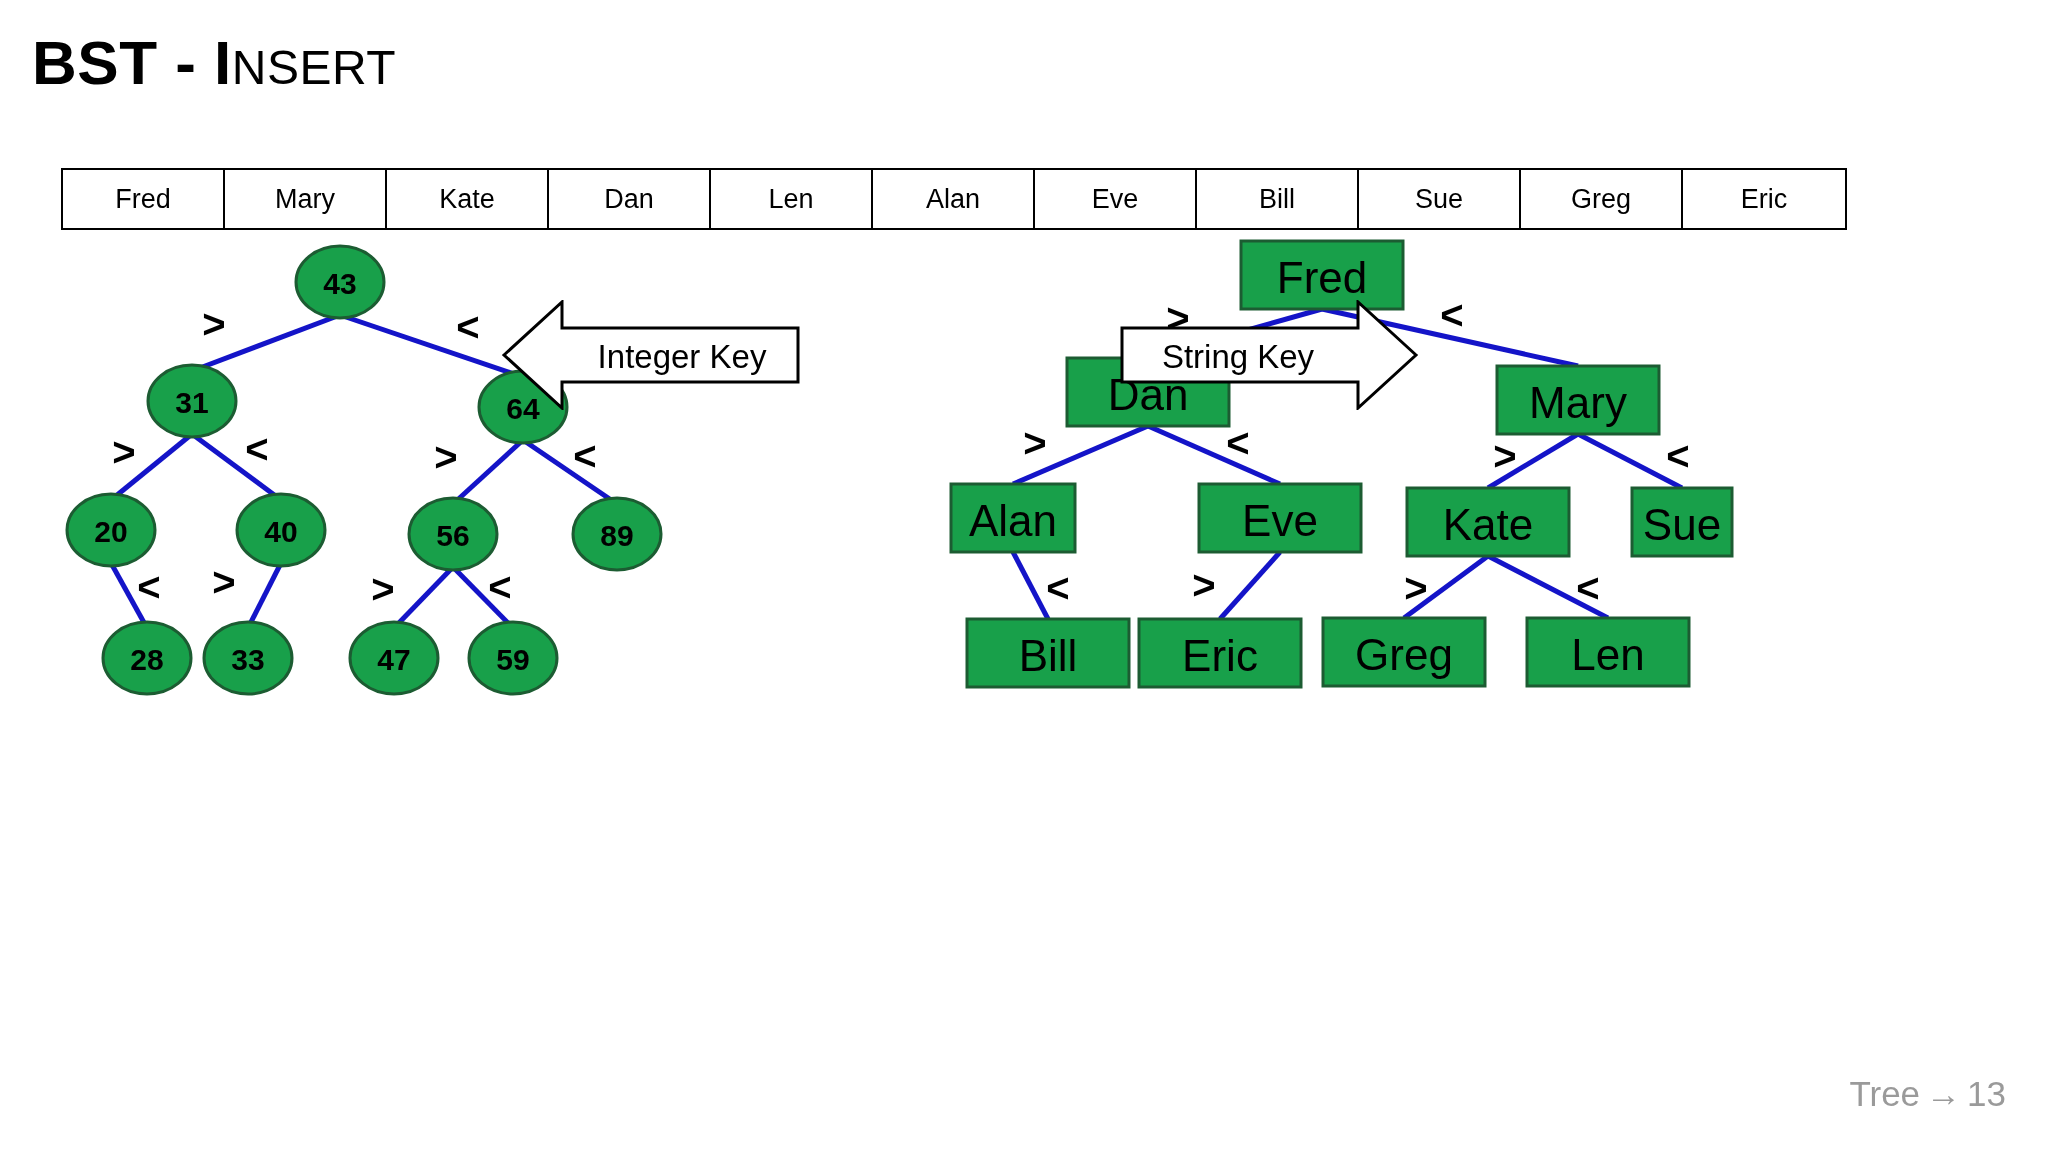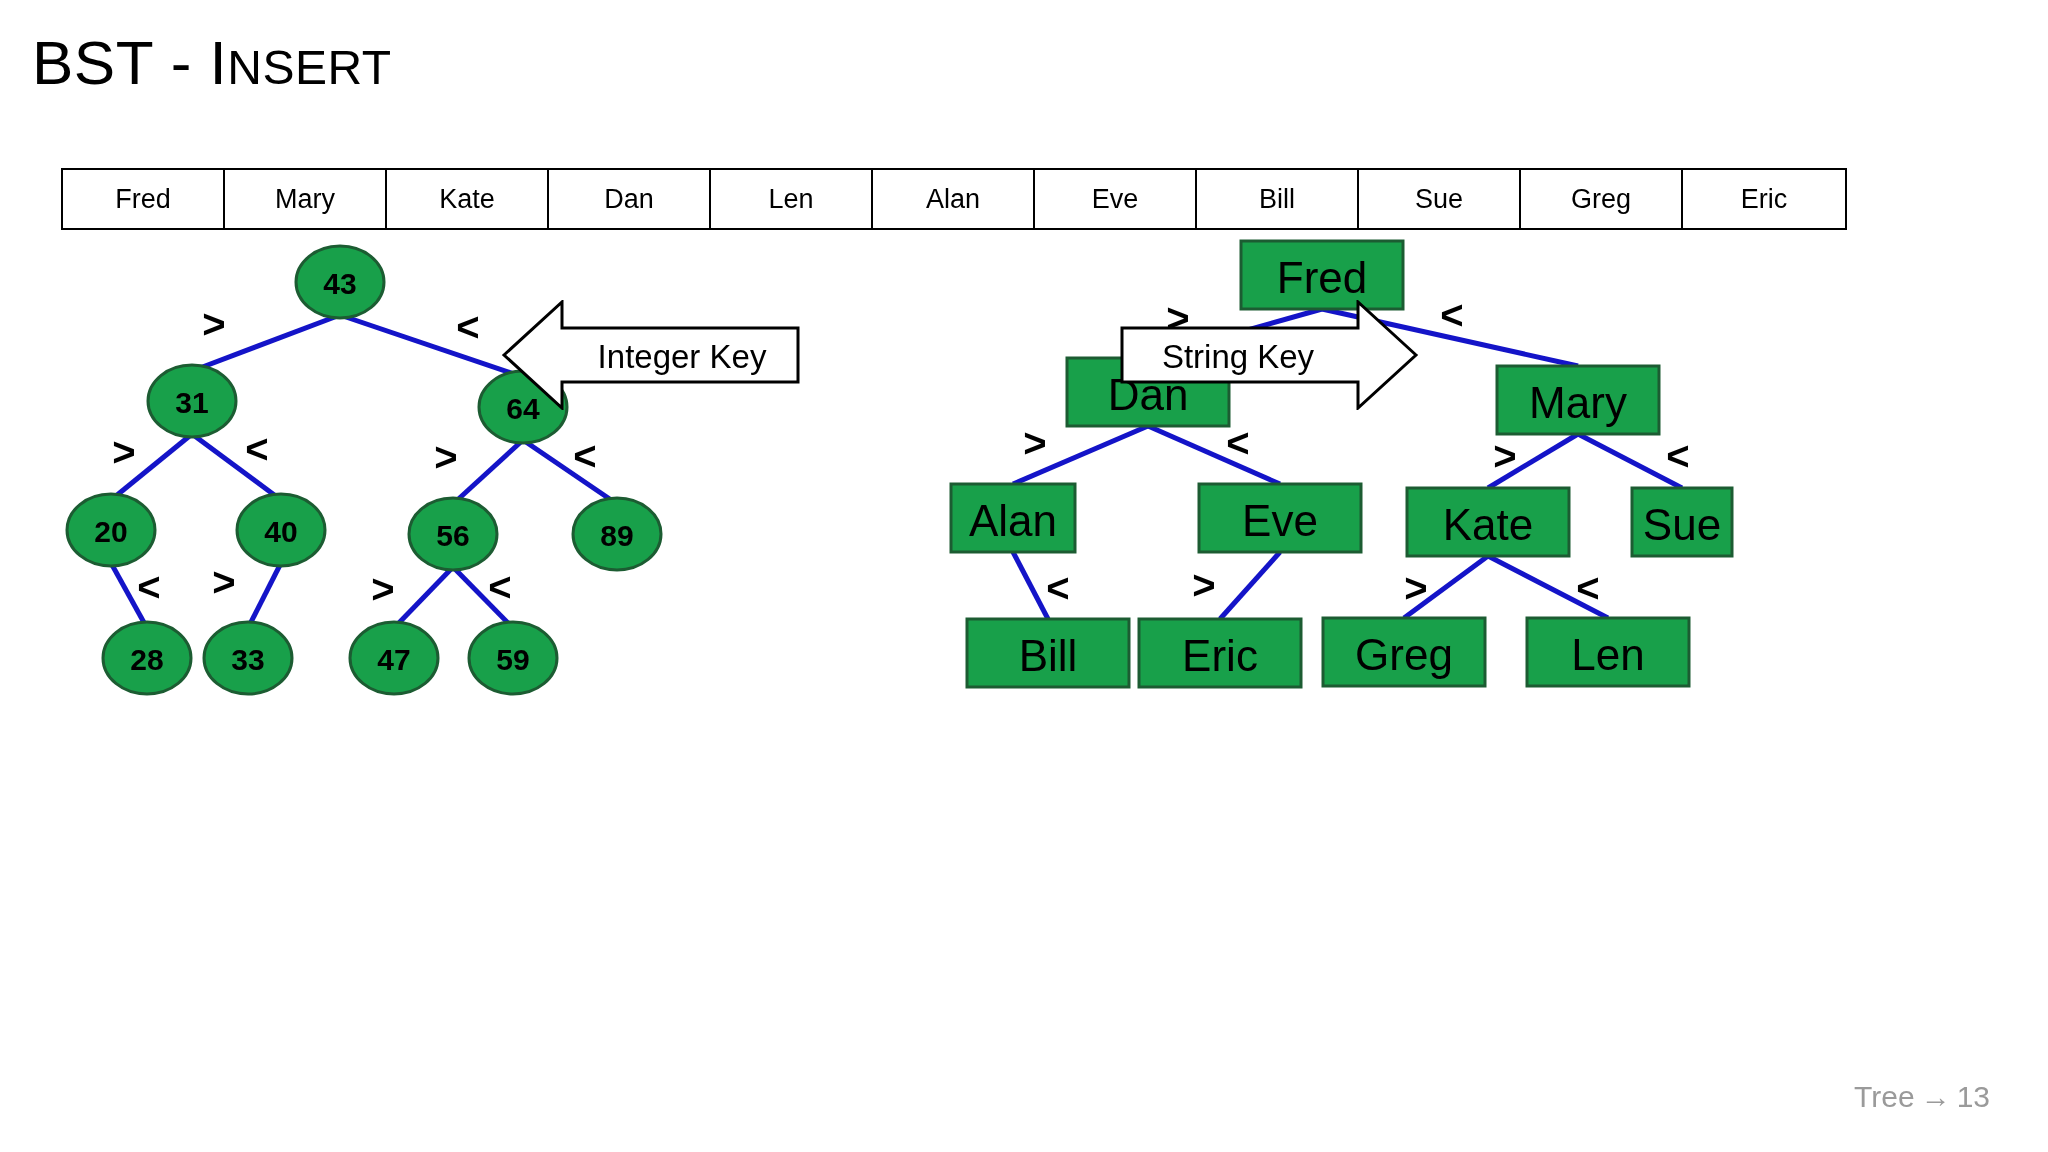--- a/index.html
+++ b/index.html
@@ -22,21 +22,21 @@
     left: 32px;
     top: 30px;
     font-size: 62px;
     line-height: 1.05;
     font-weight: 400;
     letter-spacing: 0.5px;
     color: #000000;
     white-space: nowrap;
     font-variant: normal;
   }
-  #slide-title .tt-first { font-size: 62px; }
+  #slide-title .tt-first { font-size: 62px; font-weight: bold; }
   #slide-title .tt-small { font-size: 48px; margin-top: 40px; }
 
   
   #key-table {
     position: absolute;
     left: 61px;
     top: 168px;
     display: flex;
     border: 2px solid #000000;
     box-sizing: border-box;
@@ -99,23 +99,23 @@
     font-size: 33px;
     text-anchor: middle;
     dominant-baseline: central;
   }
   #int-callout { position: absolute; left: 500px; top: 300px; width: 300px; height: 110px; }
   #str-callout { position: absolute; left: 1120px; top: 300px; width: 300px; height: 110px; }
 
   
   #footer {
     position: absolute;
-    right: 58px;
+    right: 42px;
     bottom: 38px;
-    font-size: 30px;
+    font-size: 35px;
     color: #9a9a9a;
     white-space: nowrap;
   }
   #footer .foot-arrow { padding: 0 6px; }
 </style>
 </head>
 <body>
 
 <div id="slide-title">
   <span class="tt-first">BST - </span><span class="tt-first">I</span><span class="tt-small">NSERT</span>

